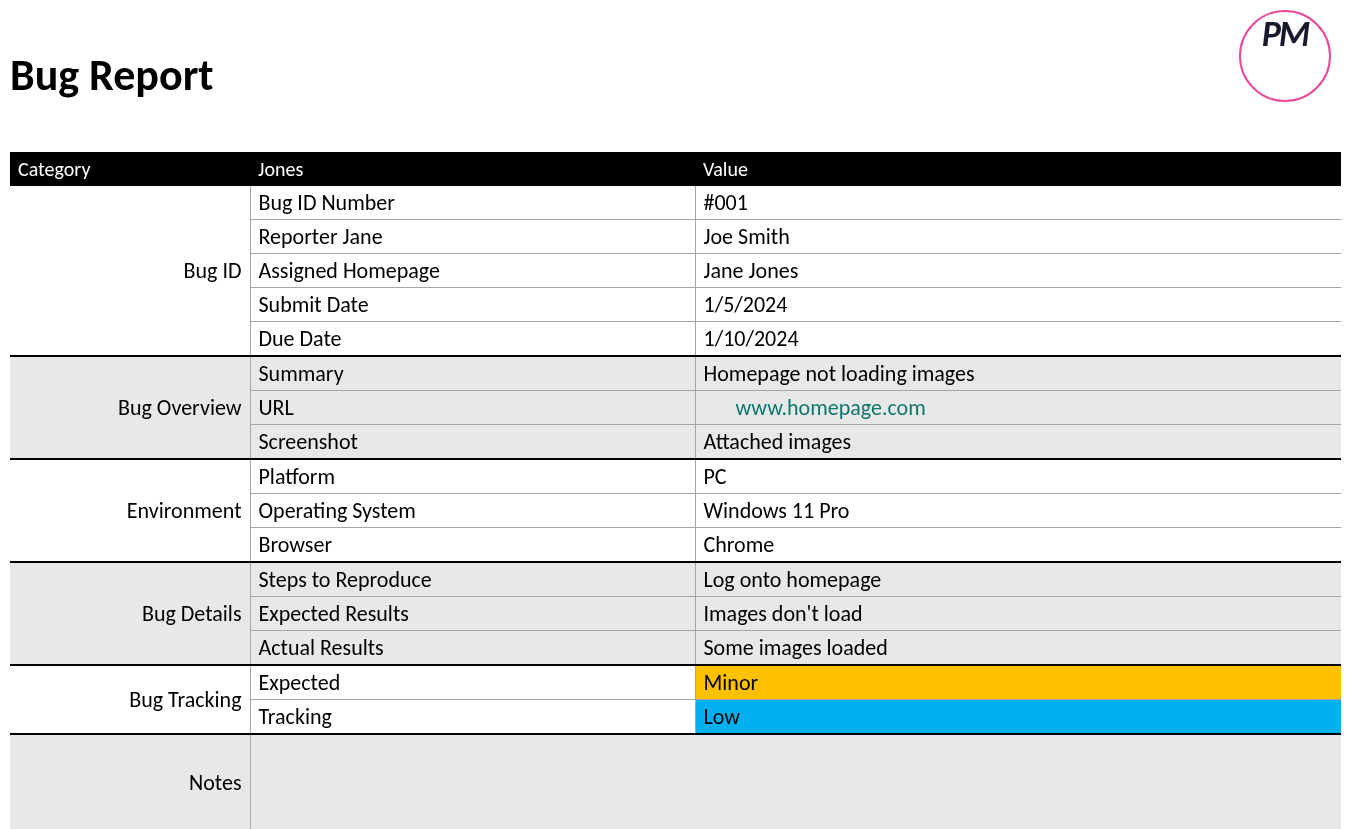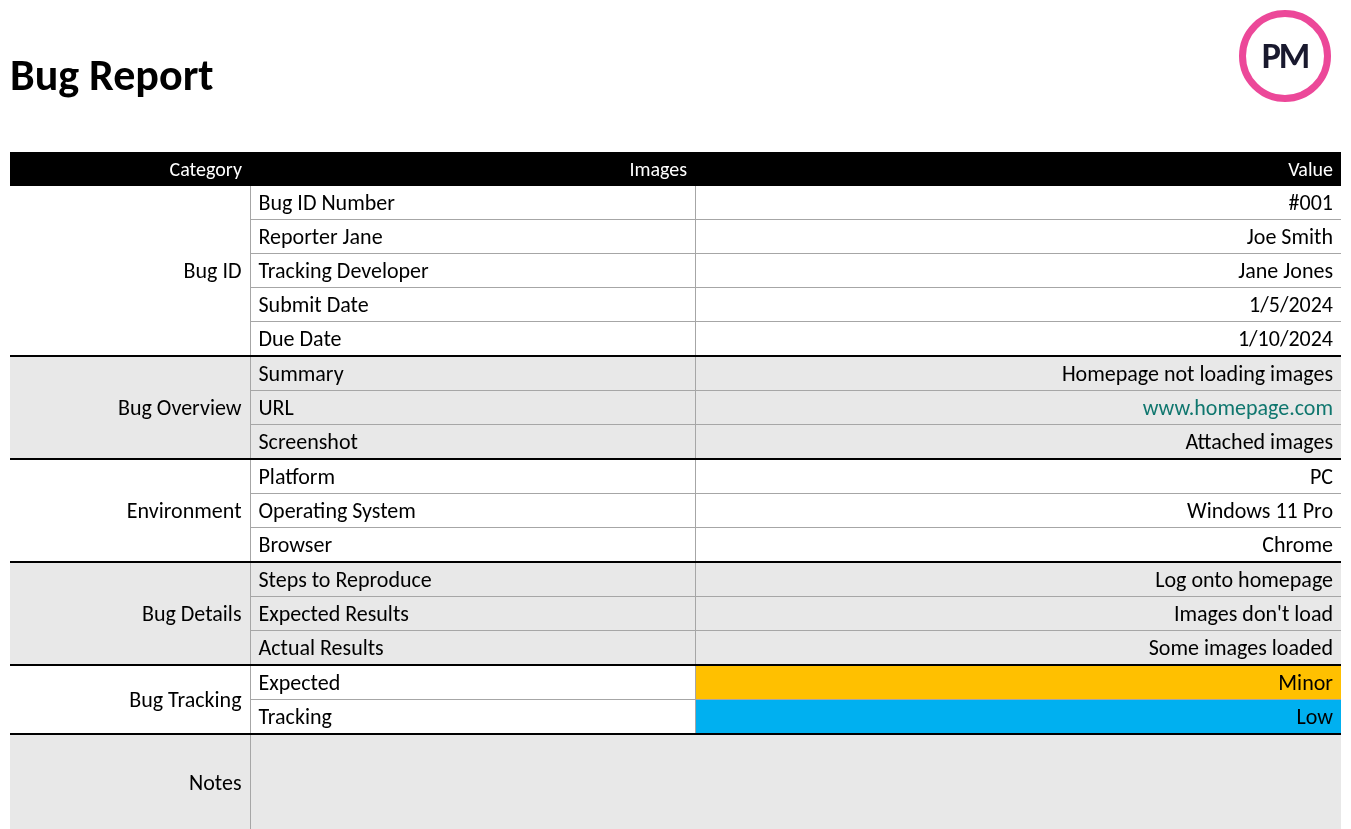--- a/index.html
+++ b/index.html
@@ -29,25 +29,26 @@
     .logo-container {
       display: flex;
       align-items: center;
       gap: 12px;
       margin-right: 10px;
       margin-top: -10px;
     }
     .logo-circle {
       width: 92px;
       height: 92px;
-      border: 7px solid #ec4899;
+      border: 2px solid #ec4899;
       border-radius: 50%;
       display: flex;
-      align-items: center;
+      align-items: flex-start;
       justify-content: center;
+      font-style: italic;
     }
     .logo-pm {
       font-size: 36px;
       font-weight: 900;
       color: #19192e;
       letter-spacing: -2px;
     }
     .logo-text {
       font-size: 44px;
       font-weight: 700;
@@ -60,21 +61,21 @@
       border-top: 2px solid #000;
       border-bottom: 2px solid #000;
       table-layout: fixed;
     }
     th {
       background: #000;
       color: #fff;
       font-weight: normal;
       font-size: 20px;
       padding: 3px 8px;
-      text-align: right;
+      text-align: left;
       border: none;
     }
     th:first-child {
       width: 240px;
     }
     th:nth-child(2) {
       width: 445px;
     }
     td {
       font-size: 22px;
@@ -86,21 +87,21 @@
     td.category {
       text-align: right;
       border-left: none;
       border-top: 2px solid #000;
       border-bottom: 2px solid #000;
     }
     td.label {
       text-align: left;
     }
     td.value {
-      text-align: right;
+      text-align: left;
       border-right: none;
     }
     .group-odd td {
       background: #fff;
     }
     .group-even td {
       background: #e8e8e8;
     }
     .group-top td {
       border-top: 2px solid #000;
@@ -138,36 +139,36 @@
     <div class="logo-circle">
       <span class="logo-pm">PM</span>
     </div>
   </div>
 </div>
 
 <table>
   <thead>
     <tr>
       <th>Category</th>
-      <th>Images</th>
+      <th>Jones</th>
       <th>Value</th>
     </tr>
   </thead>
   <tbody id="table-body">
   <tr class="group-odd group-top">
         <td class="category" rowspan="5">Bug ID</td>
         <td class="label">Bug ID Number</td>
         <td class="value">#001</td>
       </tr>
       <tr class="group-odd">
         <td class="label">Reporter Jane</td>
         <td class="value">Joe Smith</td>
       </tr>
       <tr class="group-odd">
-        <td class="label">Tracking Developer</td>
+        <td class="label">Assigned Homepage</td>
         <td class="value">Jane Jones</td>
       </tr>
       <tr class="group-odd">
         <td class="label">Submit Date</td>
         <td class="value">1/5/2024</td>
       </tr>
       <tr class="group-odd group-bottom">
         <td class="label">Due Date</td>
         <td class="value">1/10/2024</td>
       </tr>

